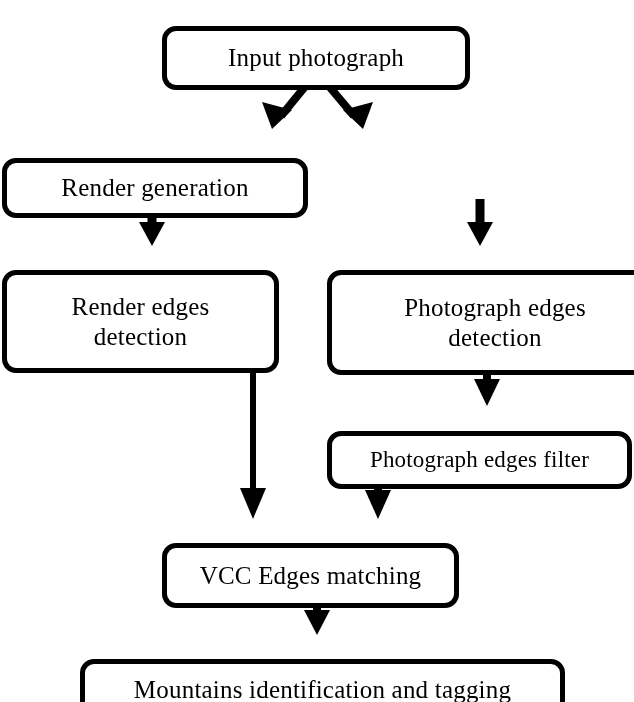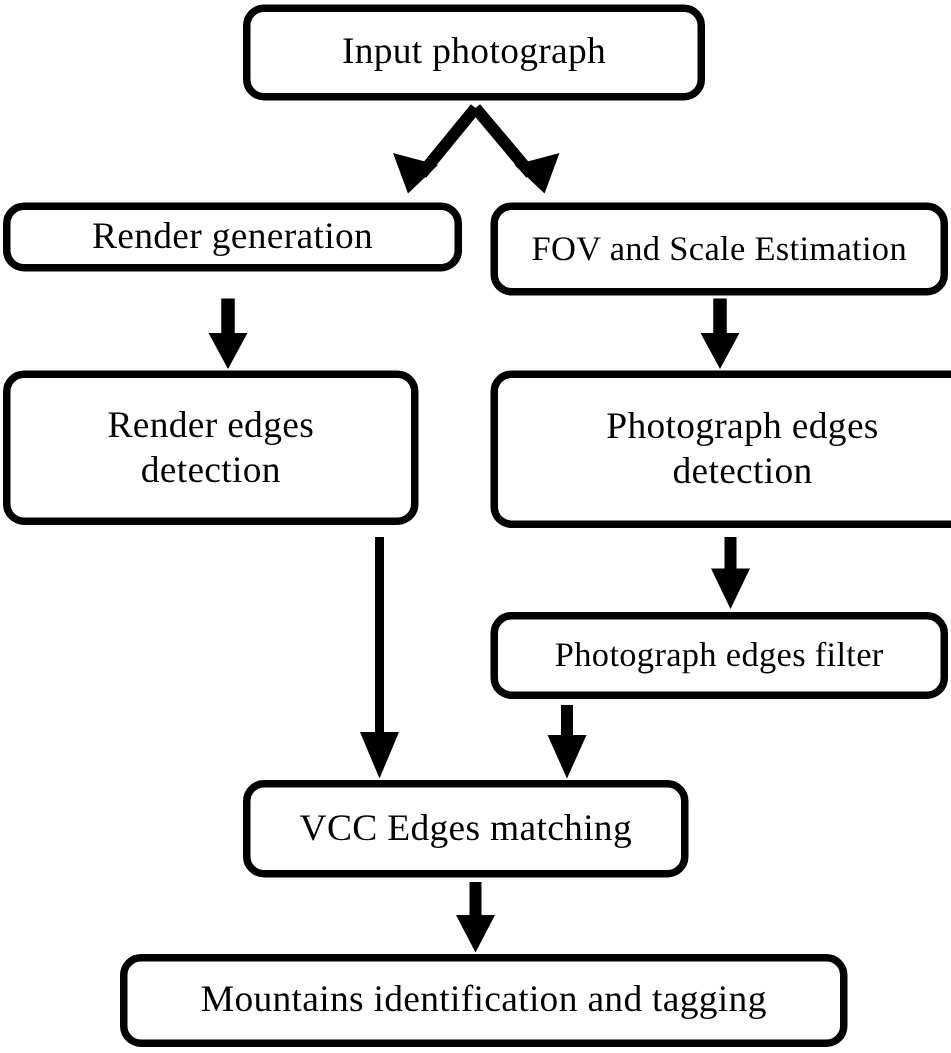--- a/index.html
+++ b/index.html
@@ -21,38 +21,39 @@
     background: #ffffff;
     border: 5px solid #000000;
     border-radius: 14px;
     display: flex;
     align-items: center;
     justify-content: center;
     text-align: center;
     color: #000000;
     line-height: 1.18;
     letter-spacing: 0.2px;
+    margin-top: 23px;
   }
   .node span {
     display: block;
     width: 100%;
     padding: 0 6px;
     box-sizing: border-box;
   }
   .arrows {
     position: absolute;
     left: 0;
     top: 0;
     width: 634px;
     height: 702px;
     pointer-events: none;
   }
   
   #n-input       { left:162px; top:3px;   width:308px; height:64px;  font-size:25px; }
-  #n-render-gen  { left:2px;   top:135px; width:306px; height:46px;  font-size:25px; }
+  #n-render-gen  { left:2px;   top:135px; width:306px; height:60px;  font-size:25px; }
   #n-fov         { left:327px; top:135px; width:305px; height:62px;  font-size:23px; }
   #n-render-edge { left:2px;   top:247px; width:277px; height:103px; font-size:25px; }
   #n-photo-edge  { left:327px; top:247px; width:336px; height:105px; font-size:25px; }
   #n-photo-filt  { left:327px; top:408px; width:305px; height:58px;  font-size:23px;text-align:center; }
   #n-vcc         { left:162px; top:520px; width:297px; height:65px;  font-size:25px; }
   #n-mountains   { left:80px;  top:636px; width:485px; height:62px;  font-size:25px; }
 </style>
 </head>
 <body>
 
@@ -101,23 +102,20 @@
   </svg>
 
   <div class="node" id="n-input">
     <span>Input photograph</span>
   </div>
 
   <div class="node" id="n-render-gen">
     <span>Render generation</span>
   </div>
 
-  <div class="node" id="n-fov">
-    <span>FOV and Scale Estimation</span>
-  </div>
 
   <div class="node" id="n-render-edge">
     <span>
       <span>Render edges</span>
       <span>detection</span>
     </span>
   </div>
 
   <div class="node" id="n-photo-edge">
     <span>

